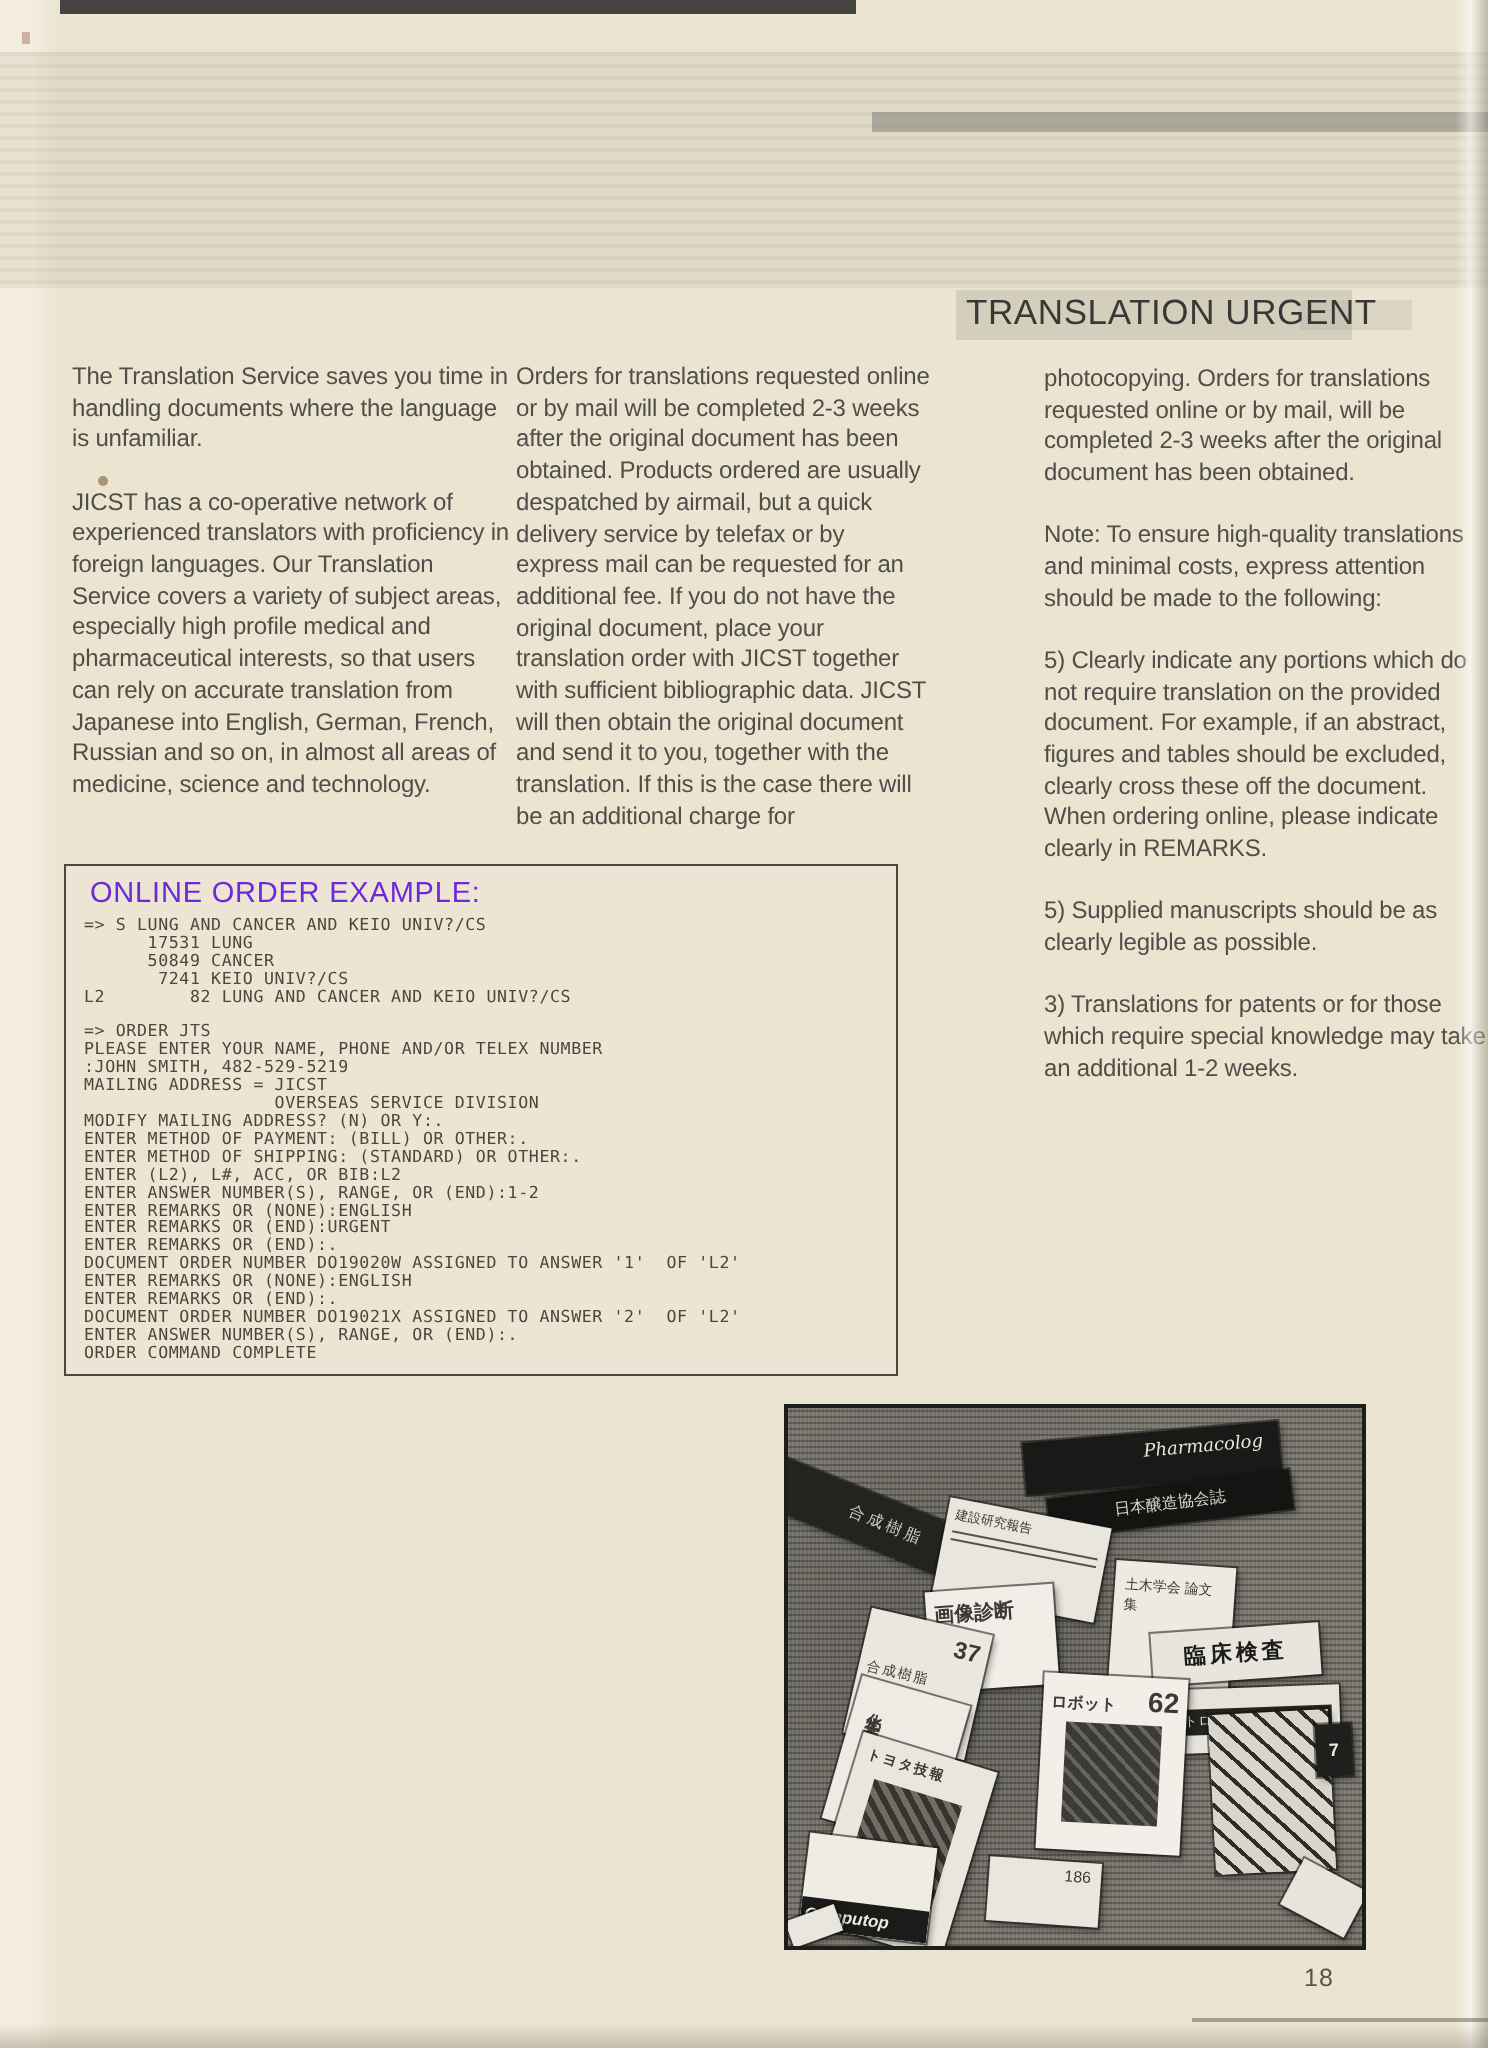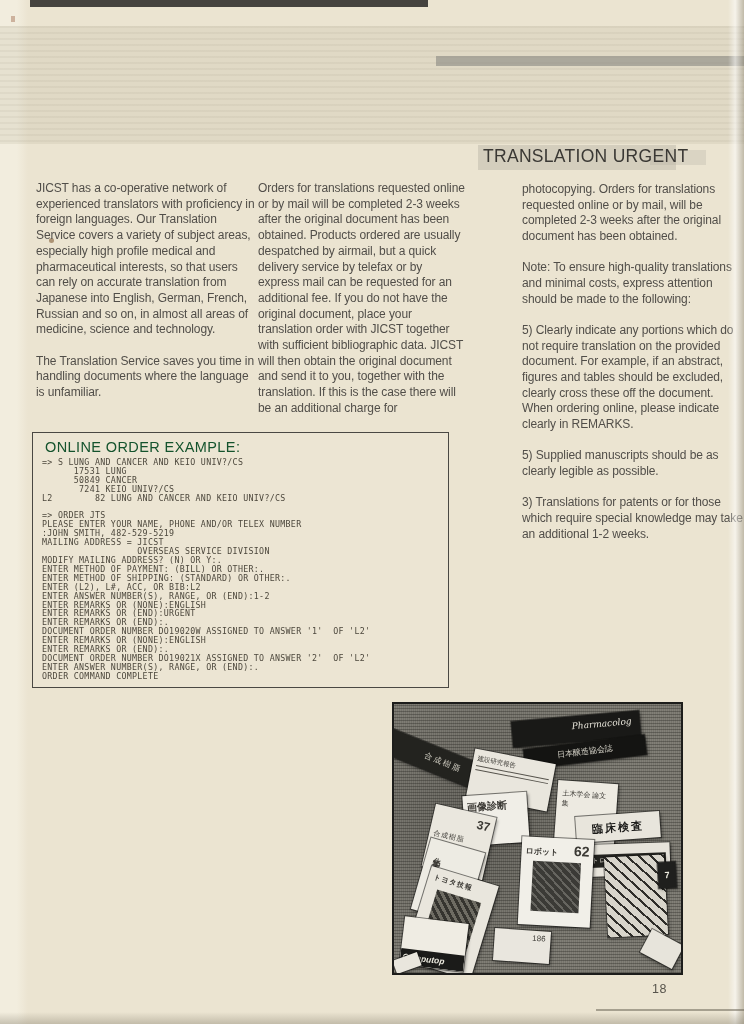--- a/index.html
+++ b/index.html
@@ -29,21 +29,21 @@
   .col3{left:482px;top:182px;width:221px;margin-left:40px;}
 
   .heading-bg{position:absolute;left:478px;top:145px;width:198px;height:25px;background:rgba(176,172,158,.38);}
   .heading-bg2{position:absolute;left:650px;top:150px;width:56px;height:15px;background:rgba(176,172,158,.28);}
   .heading{position:absolute;left:483px;top:146px;margin:0;font-size:17.5px;font-weight:400;
            color:#3a3834;letter-spacing:.3px;}
 
   
   .order-box{position:absolute;left:32px;top:432px;width:417px;height:256px;border:1px solid #4a4843;
              box-sizing:border-box;background:rgba(255,255,255,.05);}
-  .order-title{position:absolute;left:12px;top:6px;font-size:14.5px;color:#14532d;letter-spacing:.4px;text-align:right;}
+  .order-title{position:absolute;left:12px;top:6px;font-size:14.5px;color:#6d28d9;letter-spacing:.4px;text-align:right;}
   .terminal{position:absolute;left:9px;top:25px;margin:0;font-family:"DejaVu Sans Mono",monospace;
             font-size:8.3px;line-height:8.9px;letter-spacing:.3px;color:#4c473c;white-space:pre;}
 
   
   .photo{position:absolute;left:392px;top:702px;width:291px;height:273px;border:2px solid #1d1d1b;
          box-sizing:border-box;overflow:hidden;background-color:#76746c;
          background-image:
            repeating-linear-gradient(0deg,rgba(25,24,20,.30) 0 1px,transparent 1px 3px),
            repeating-linear-gradient(90deg,rgba(235,232,222,.10) 0 1px,transparent 1px 2px),
            radial-gradient(circle at 30% 45%,rgba(0,0,0,.22),rgba(0,0,0,0) 60%);}
@@ -104,22 +104,22 @@
 
 <div class="sheet">
   <div class="left-edge"></div>
   <div class="top-band"></div>
   <div class="bar-black"></div>
   <div class="bar-gray"></div>
   <div class="speck1"></div>
   <div class="speck2"></div>
 
   <div class="col col1">
+    <p>The Translation Service saves you time in handling documents where the language is unfamiliar.</p>
     <p>JICST has a co-operative network of experienced translators with proficiency in foreign languages. Our Translation Service covers a variety of subject areas, especially high profile medical and pharmaceutical interests, so that users can rely on accurate translation from Japanese into English, German, French, Russian and so on, in almost all areas of medicine, science and technology.</p>
-    <p>The Translation Service saves you time in handling documents where the language is unfamiliar.</p>
   </div>
 
   <div class="col col2">
     <p>Orders for translations requested online or by mail will be completed 2-3 weeks after the original document has been obtained. Products ordered are usually despatched by airmail, but a quick delivery service by telefax or by express mail can be requested for an additional fee. If you do not have the original document, place your translation order with JICST together with sufficient bibliographic data. JICST will then obtain the original document and send it to you, together with the translation. If this is the case there will be an additional charge for</p>
   </div>
 
   <div class="heading-bg"></div>
   <div class="heading-bg2"></div>
   <h1 class="heading">TRANSLATION URGENT</h1>
 

